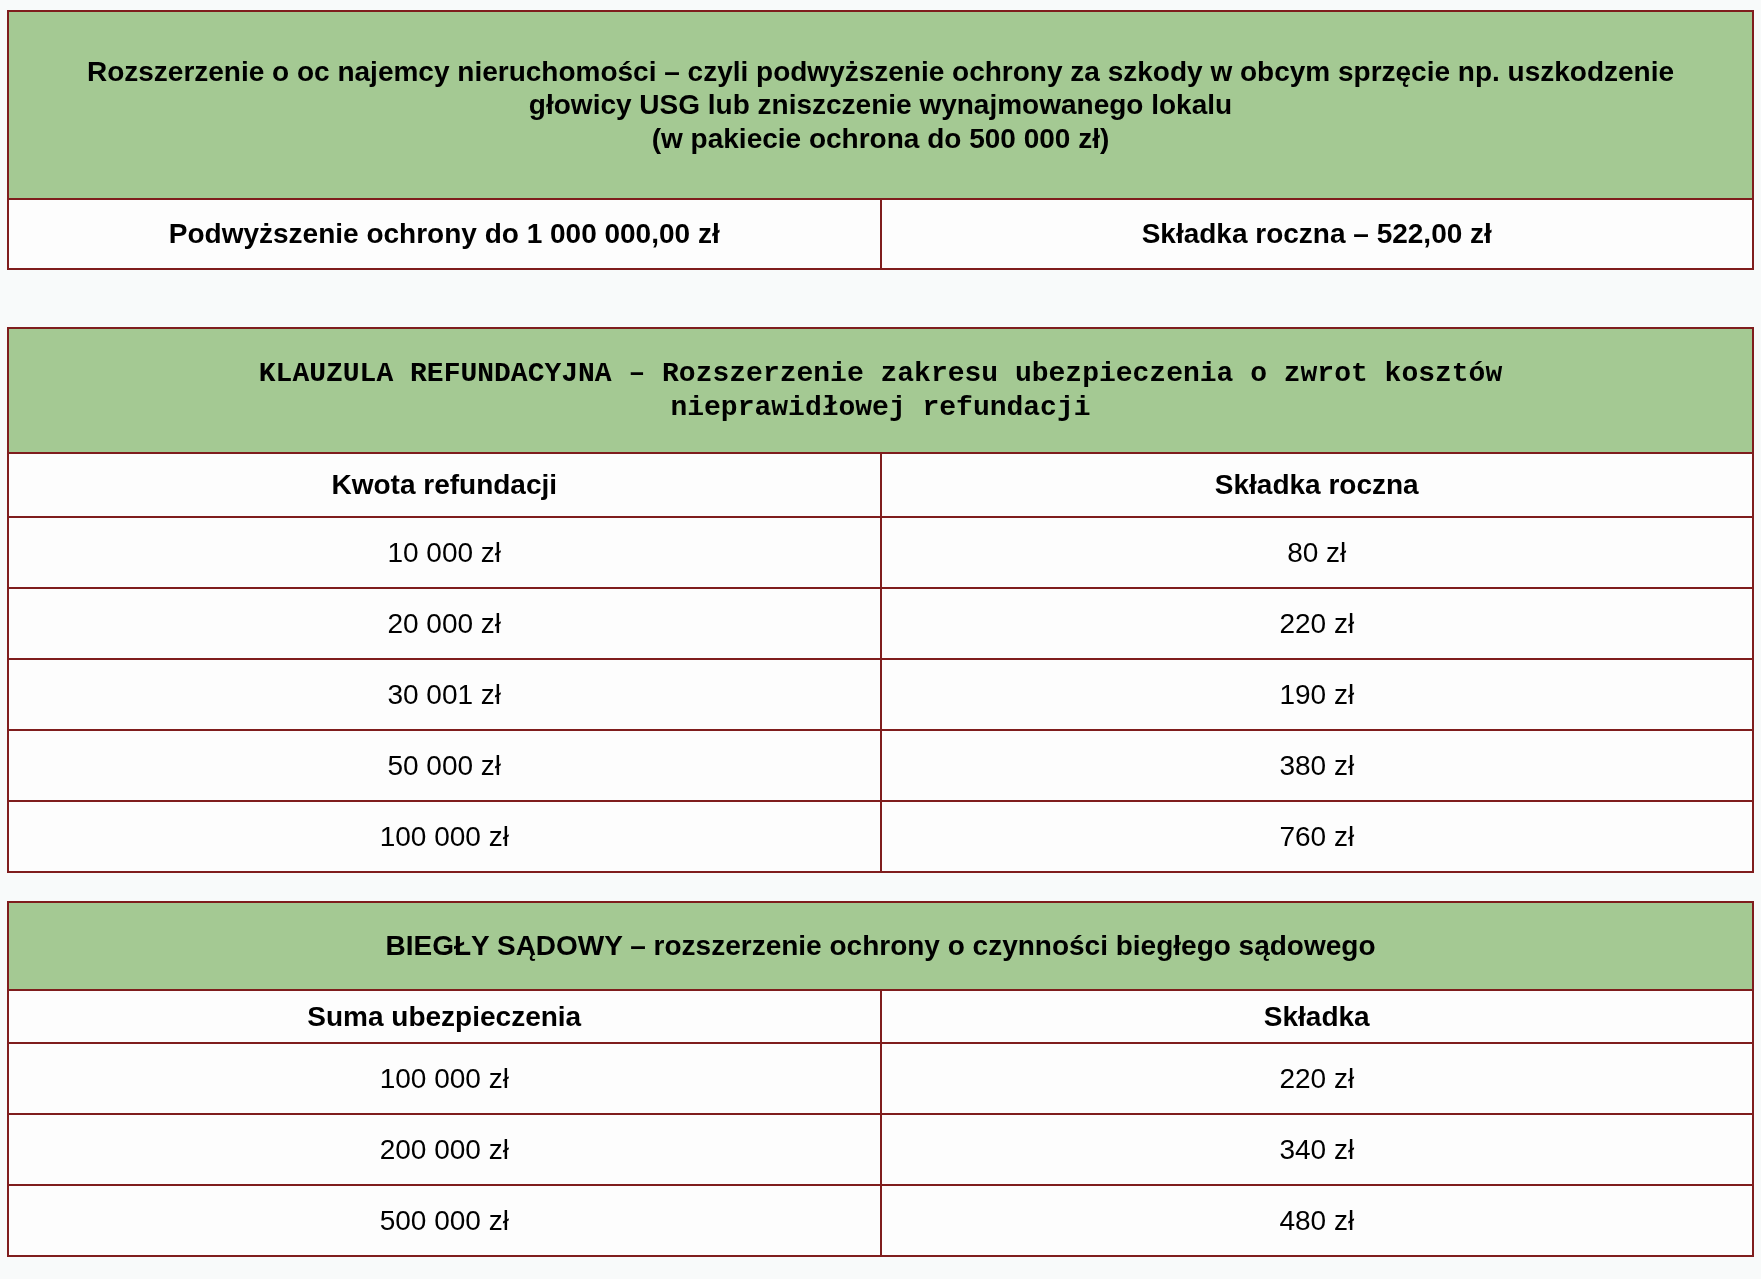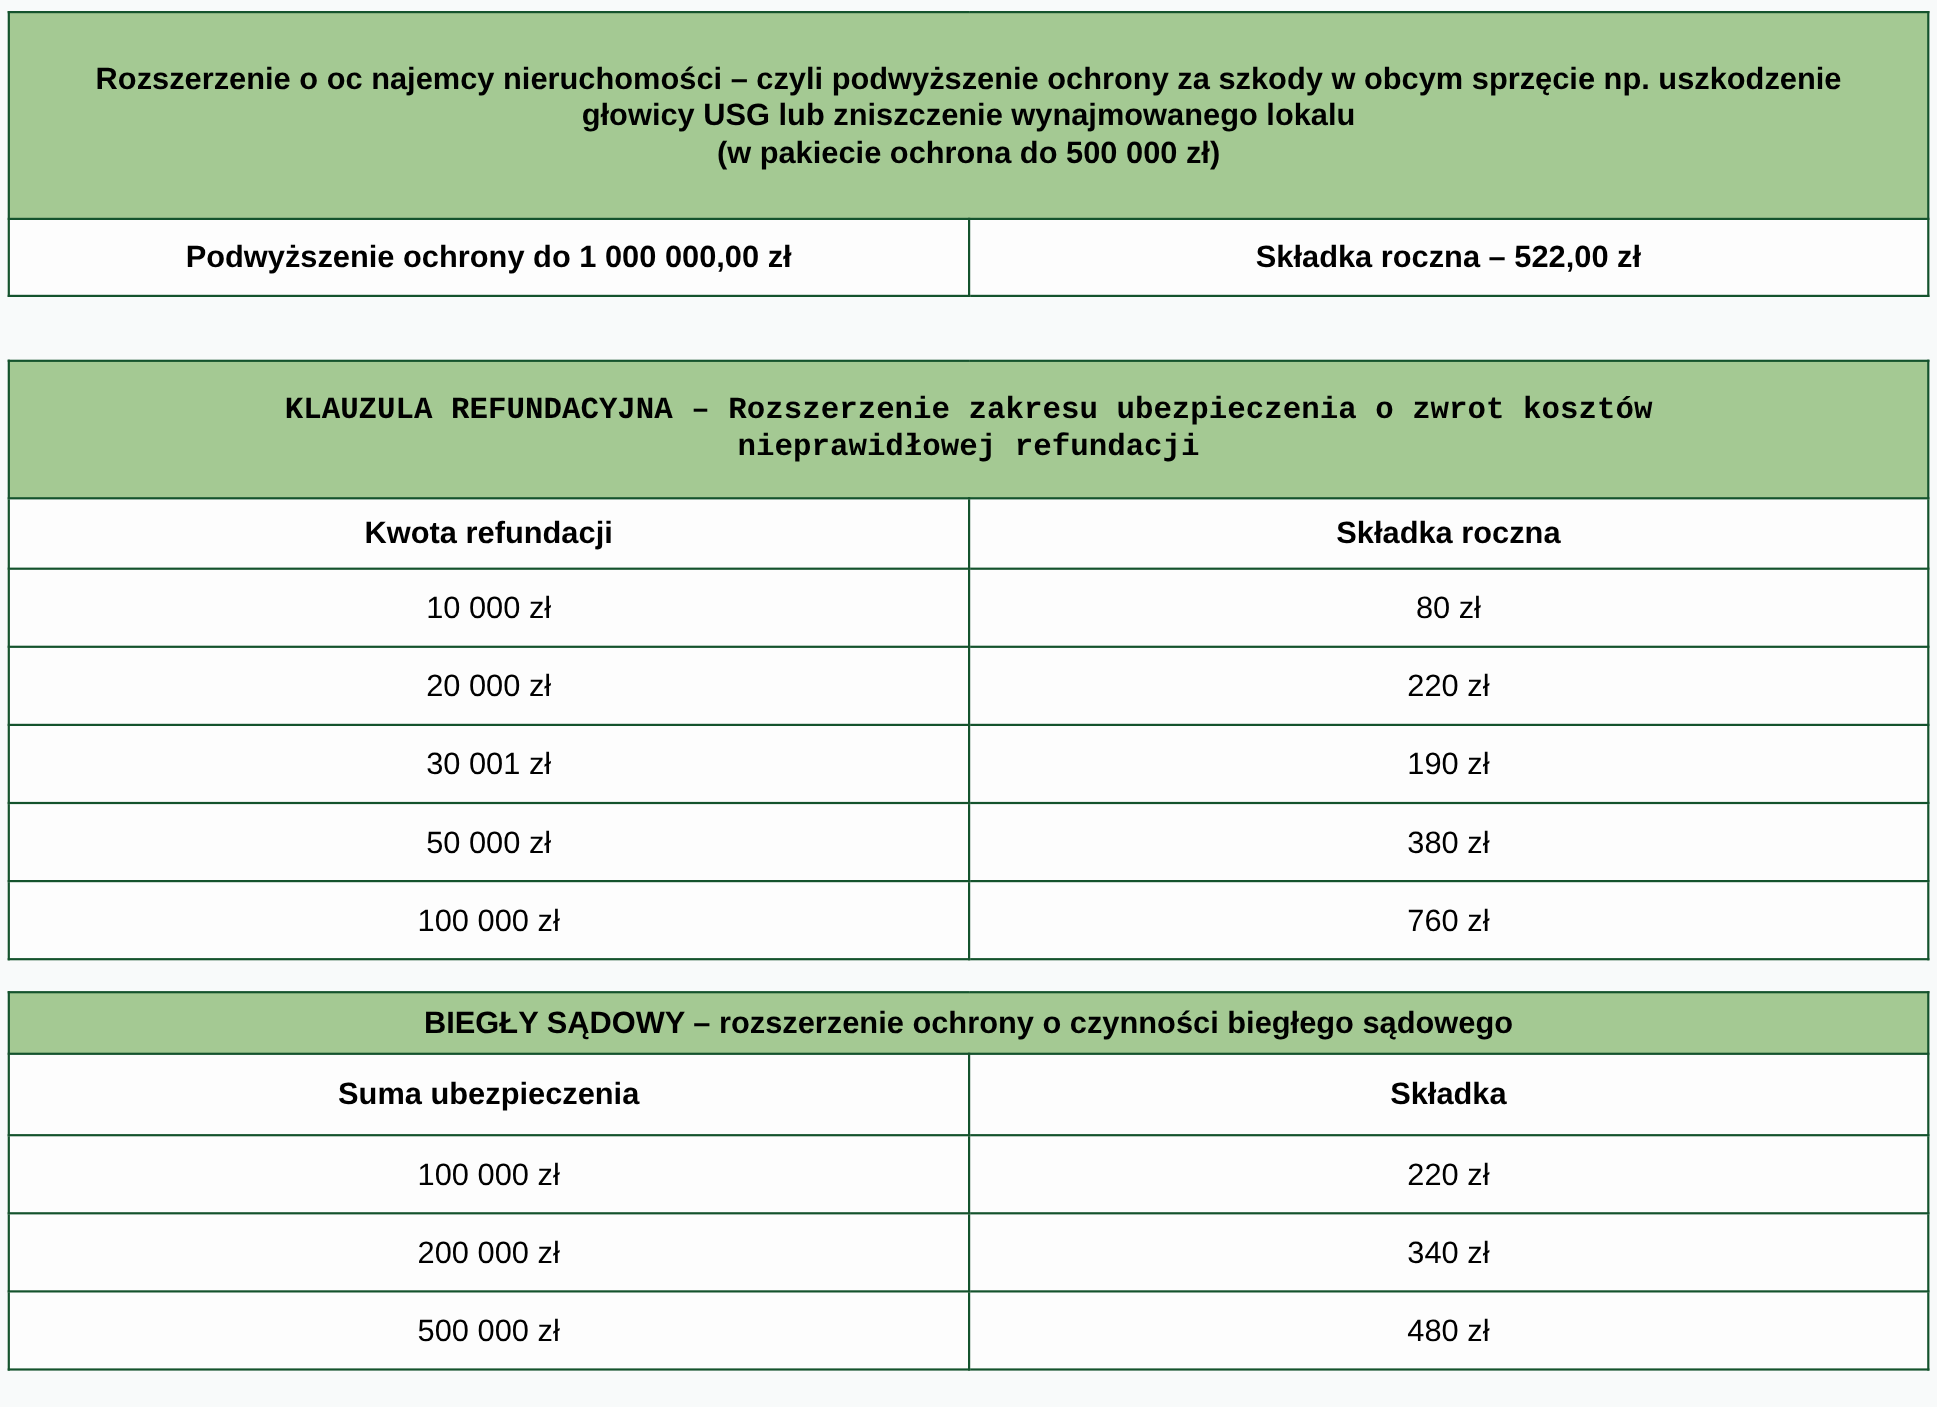--- a/index.html
+++ b/index.html
@@ -18,21 +18,21 @@
     box-sizing: border-box;
     padding: 10px 7px 0 7px;
   }
   table.doc-table {
     border-collapse: collapse;
     table-layout: fixed;
     width: 1747px;
     background: #fdfdfd;
   }
   table.doc-table td {
-    border: 2px solid #14532d;
+    border: 2px solid #7f1d1d;
     text-align: center;
     vertical-align: middle;
     font-size: 28px;
     line-height: 1.18;
     padding: 2px 14px;
     background: #fdfdfd;
     box-sizing: border-box;
   }
   td.caption {
     background: var(--accent-green, #a4c993) !important;
@@ -46,22 +46,22 @@
   #t1 { margin-bottom: 57px; }
   #t2 { margin-bottom: 28px; }
 
   #t1 td.caption { height: 188px; }
   #t1 td.bold    { height: 70px; }
 
   #t2 td.caption { height: 125px; font-family: Liberation Mono, monospace; }
   #t2 td.colhead { height: 64px; }
   #t2 td.data    { height: 71px; }
 
-  #t3 td.caption { height: 56px; }
-  #t3 td.colhead { height: 74px; }
+  #t3 td.caption { height: 88px; }
+  #t3 td.colhead { height: 53px; }
   #t3 td.data    { height: 71px; }
 </style>
 </head>
 <body style="background: rgb(248, 250, 250);">
 
 <div class="page">
 
   <table class="doc-table" id="t1">
     <tbody>
       <tr>

